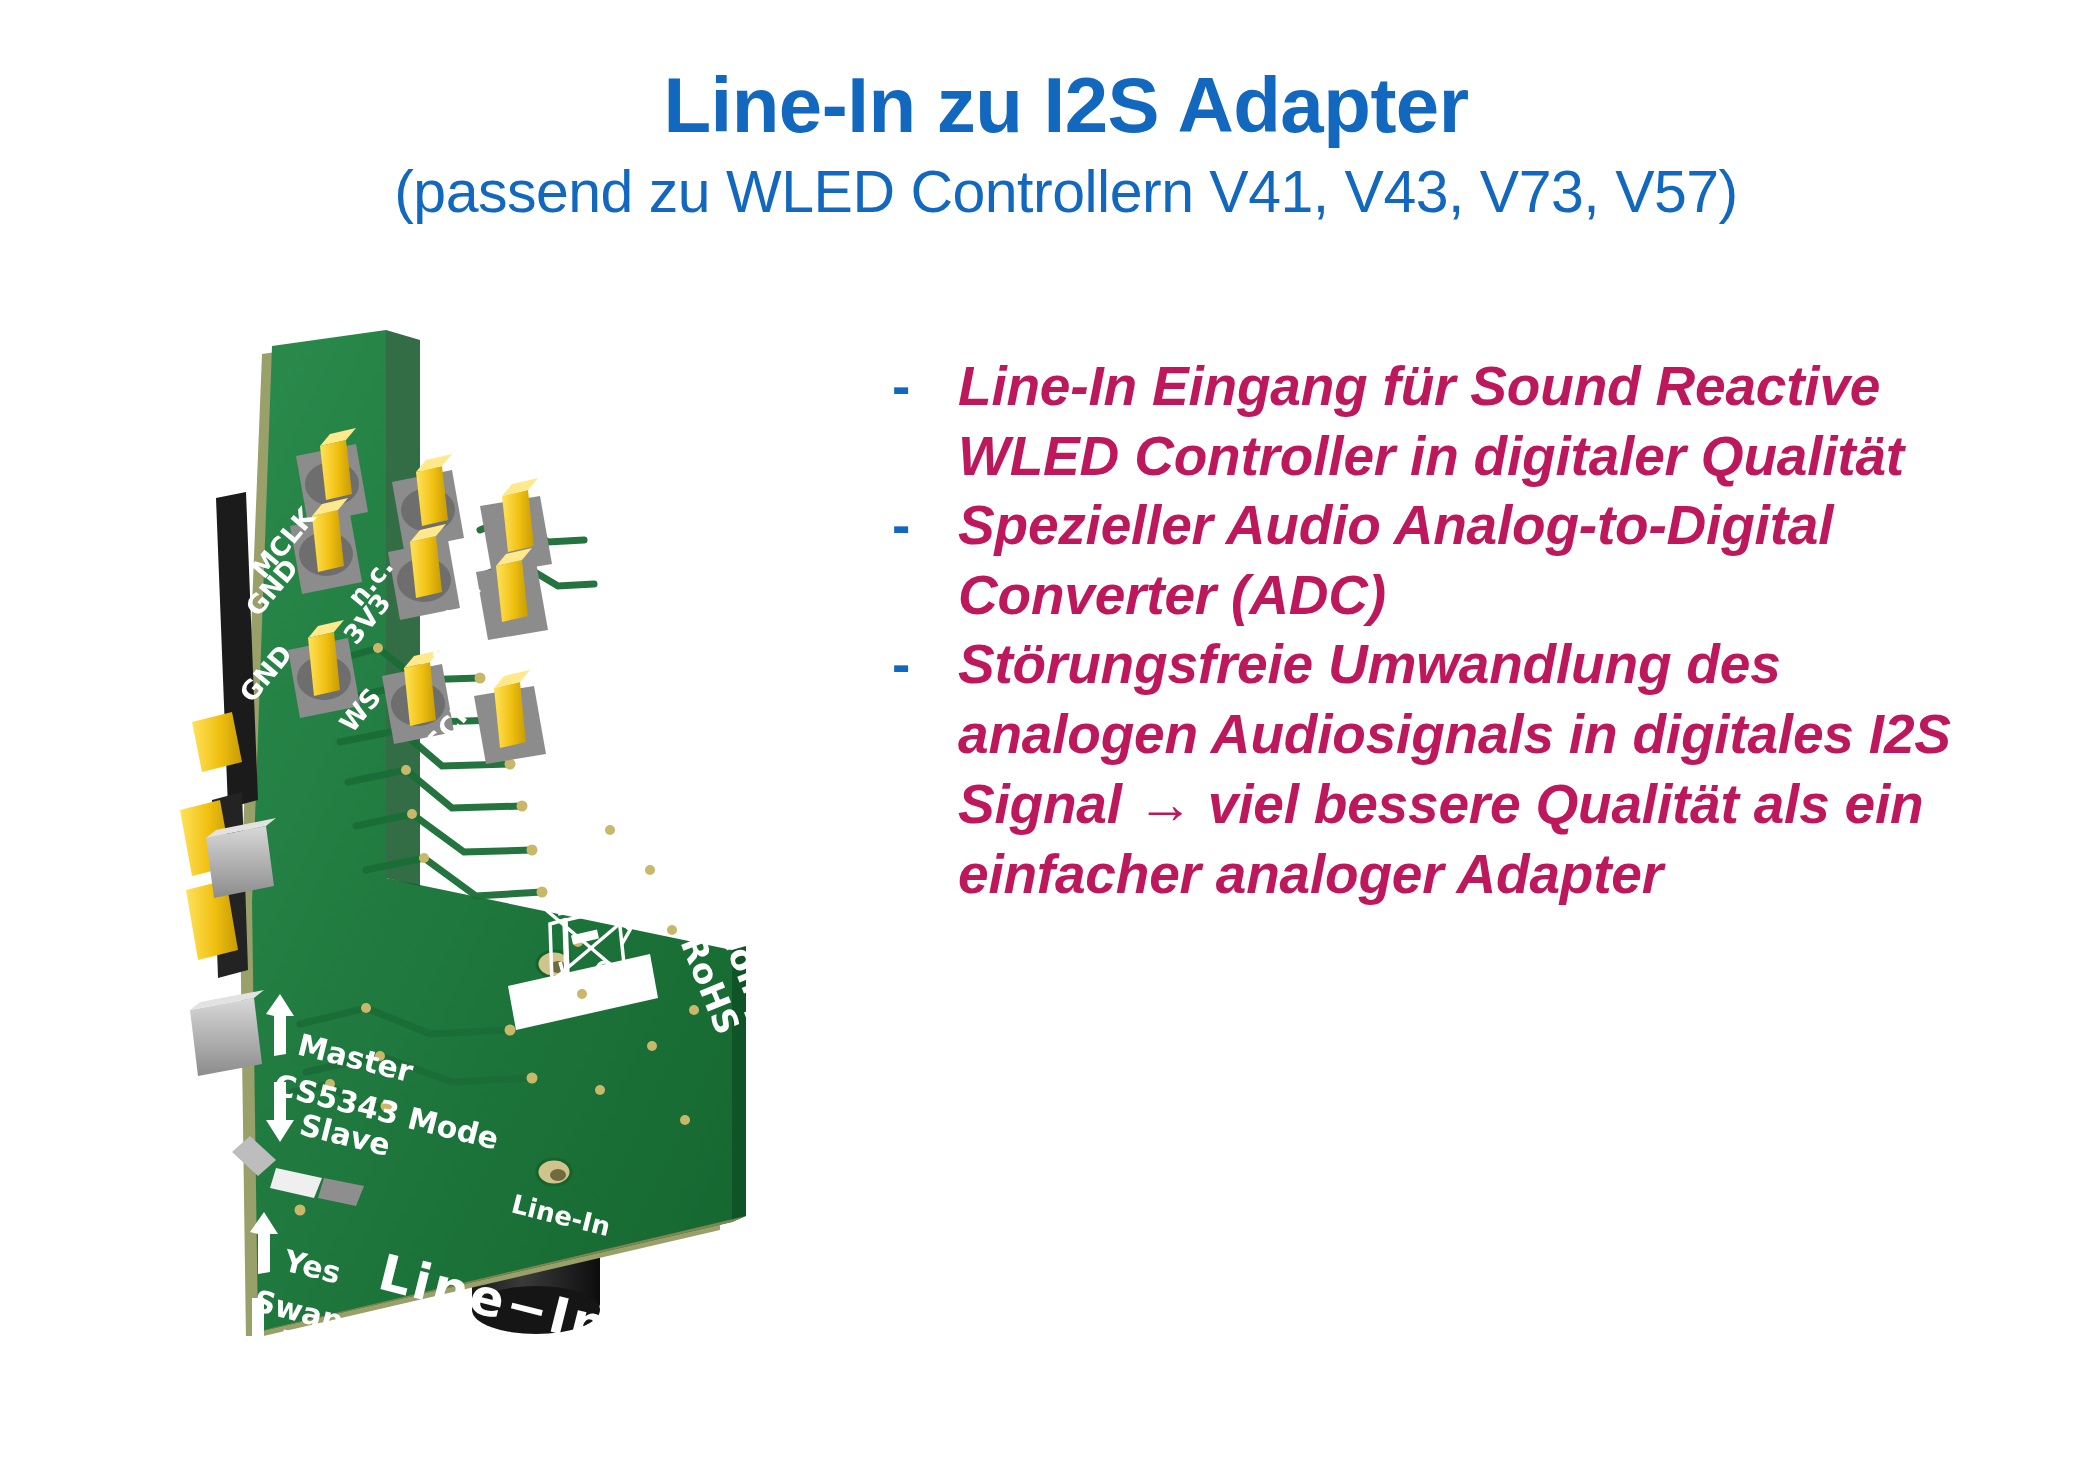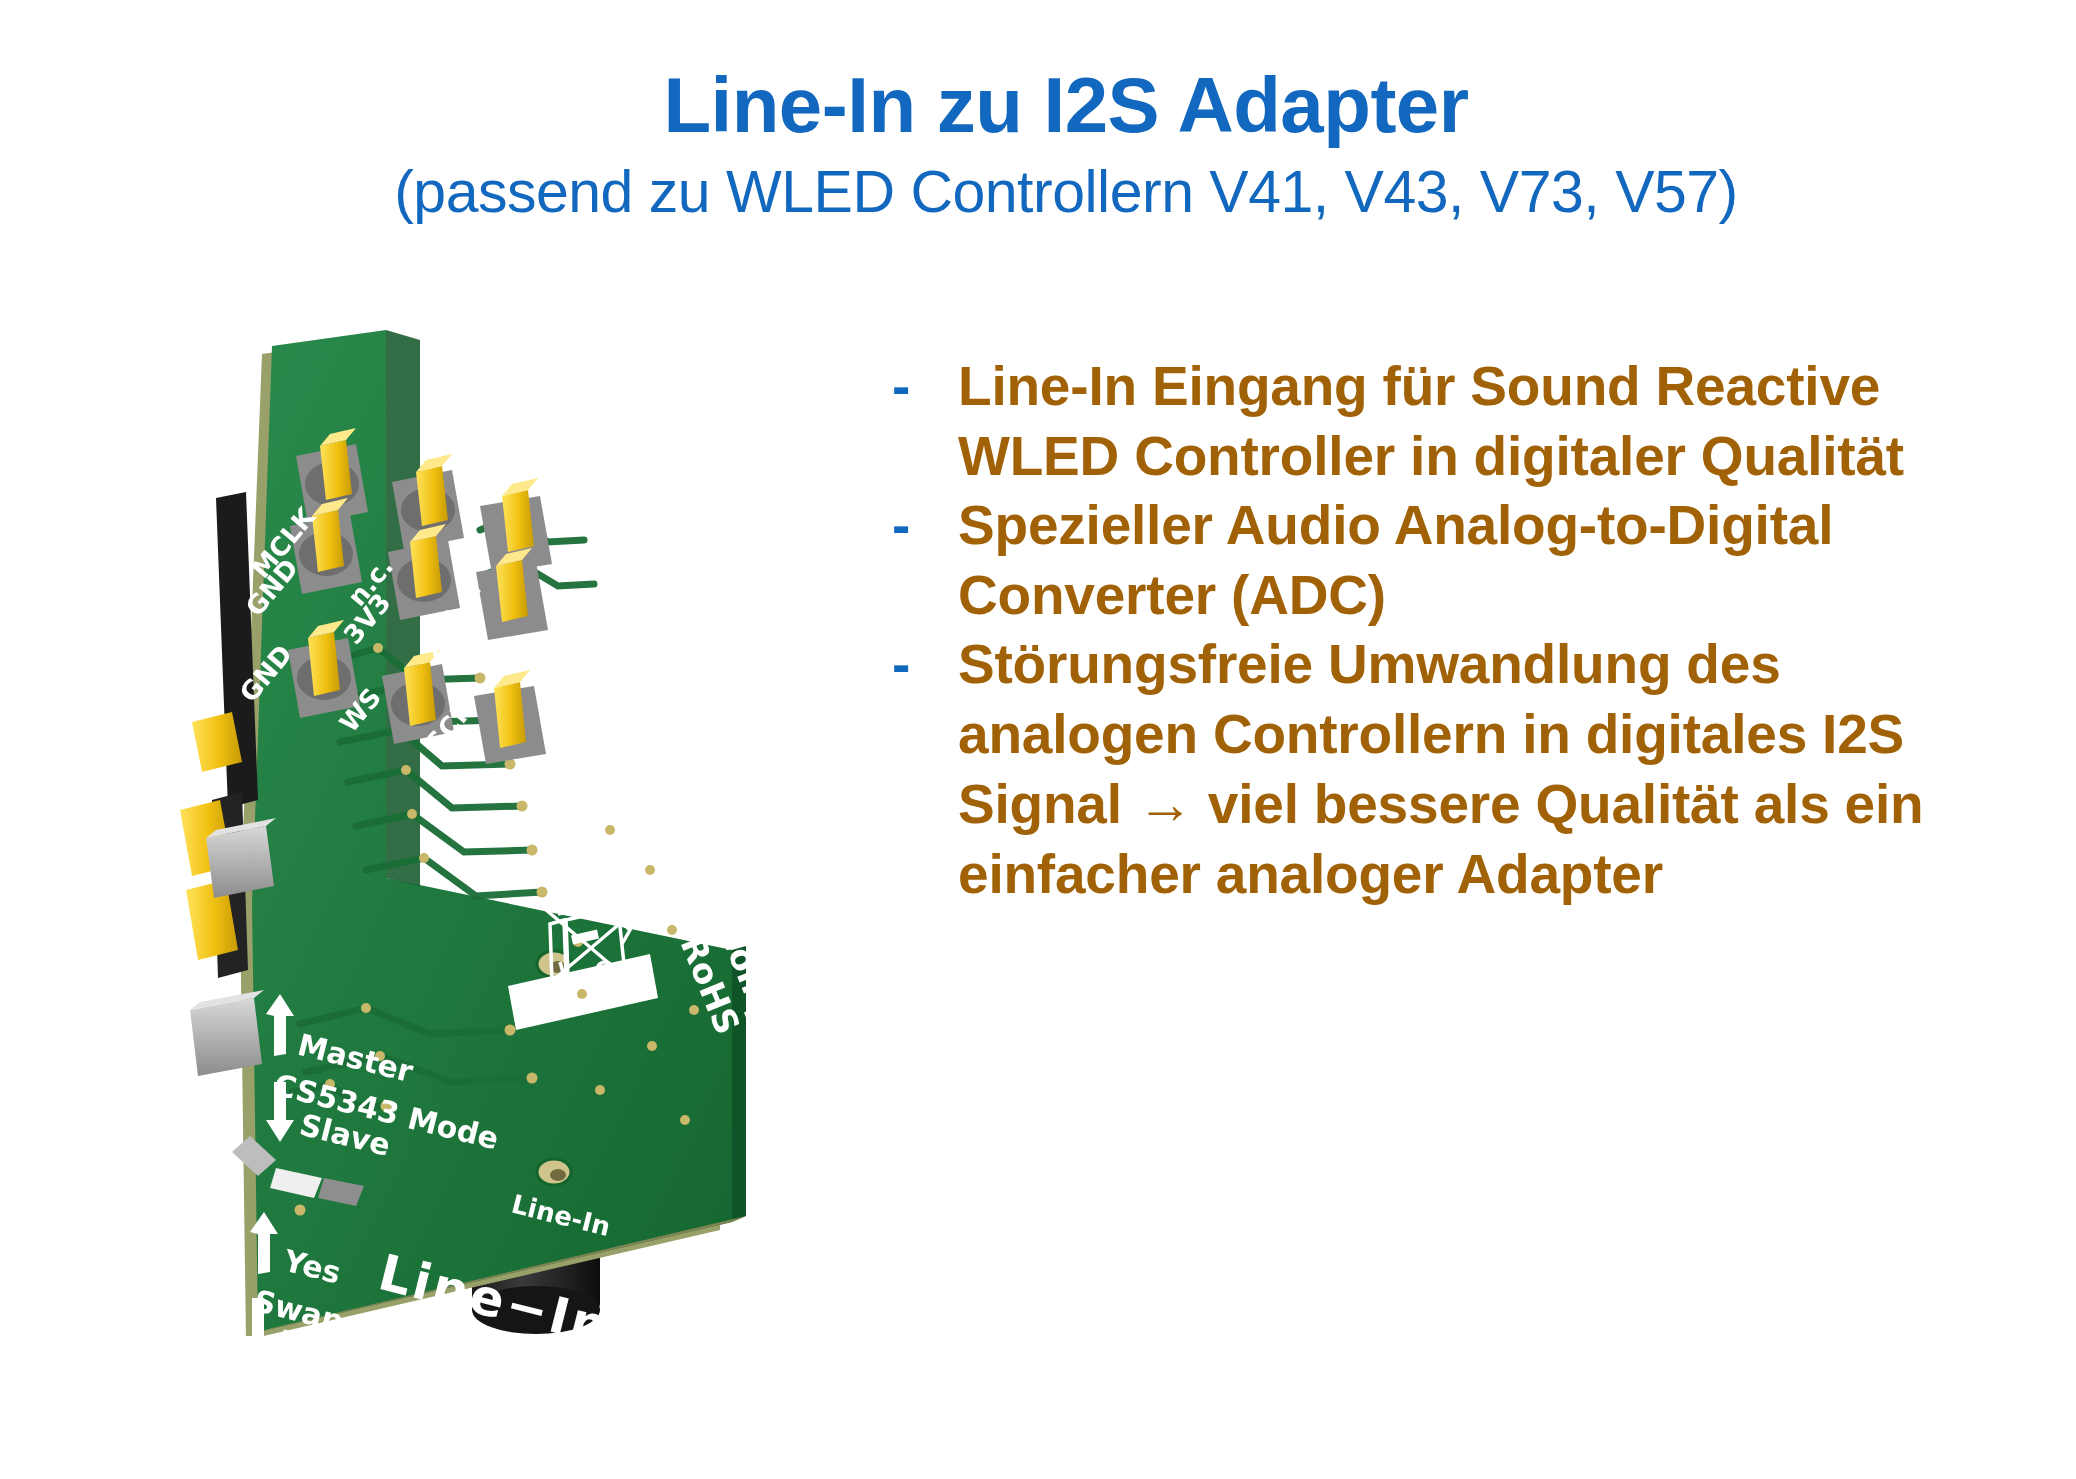--- a/index.html
+++ b/index.html
@@ -60,23 +60,24 @@
     color: #1268BE;
     line-height: 1.265;
     text-align: left;
     padding-left: 12px;
     box-sizing: border-box;
   }
   .feature-text {
     flex: 1 1 auto;
     font-size: 55px;
     font-weight: bold;
-    color: #a16207;
+    color: #be185d;
     line-height: 1.265;
     letter-spacing: -0.2px;
+    font-style: italic;
   }
   .feature-text .arrow {
     font-weight: normal;
     font-size: 56px;
   }
 
   
   #pcb-figure {
     position: absolute;
     left: 180px;
@@ -339,17 +340,17 @@
   </div>
 
   <div class="feature-item">
     <div class="feature-dash">-</div>
     <div class="feature-text">Spezieller Audio Analog-to-Digital Converter (ADC)</div>
   </div>
 
   <div class="feature-item">
     <div class="feature-dash">-</div>
     <div class="feature-text">
-      <span>Störungsfreie Umwandlung des analogen Controllern in digitales I2S Signal </span><span class="arrow">→</span><span> viel bessere Qualität als ein einfacher analoger Adapter</span>
+      <span>Störungsfreie Umwandlung des analogen Audiosignals in digitales I2S Signal </span><span class="arrow">→</span><span> viel bessere Qualität als ein einfacher analoger Adapter</span>
     </div>
   </div>
 
 </div>
 
 </body></html>

